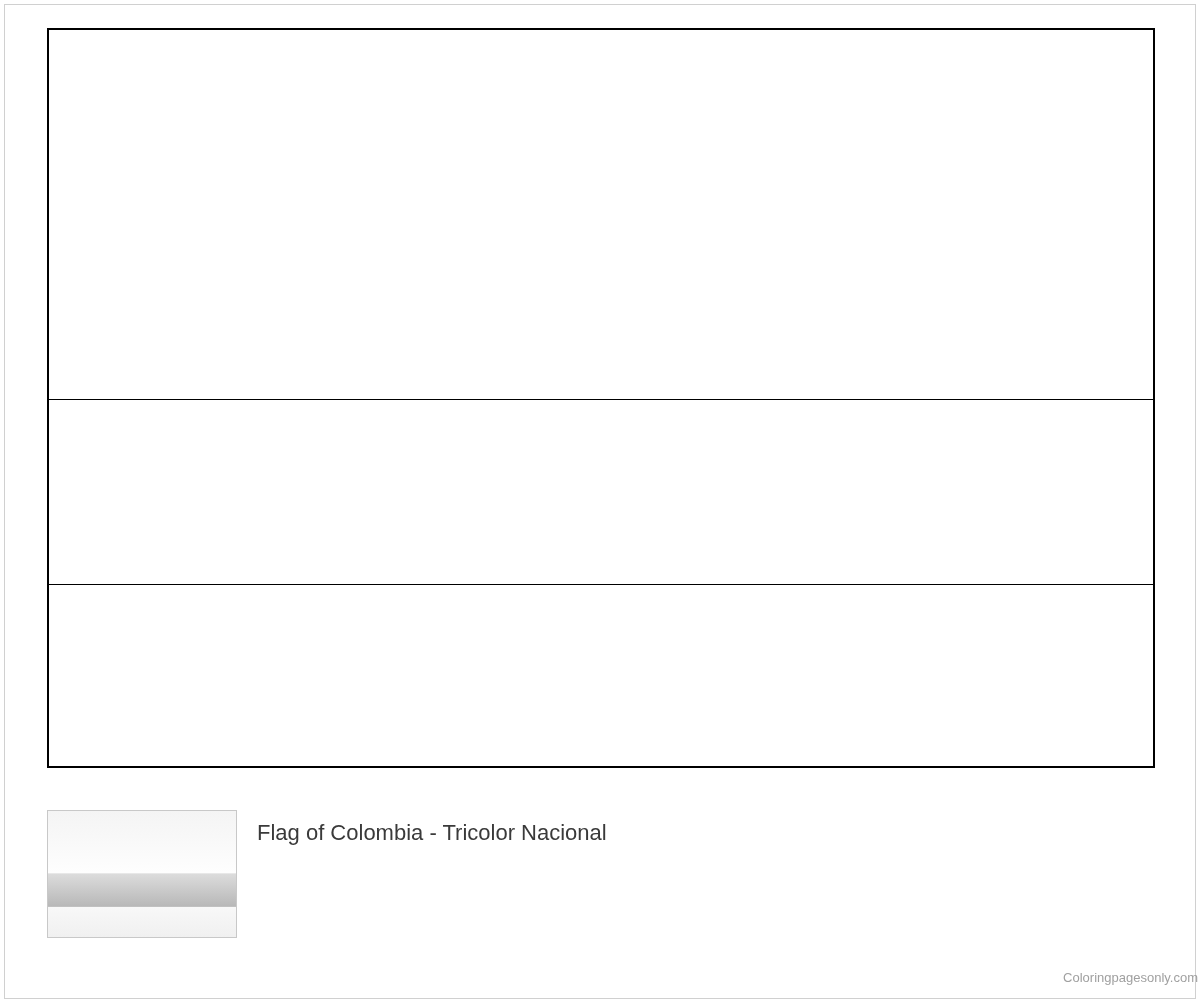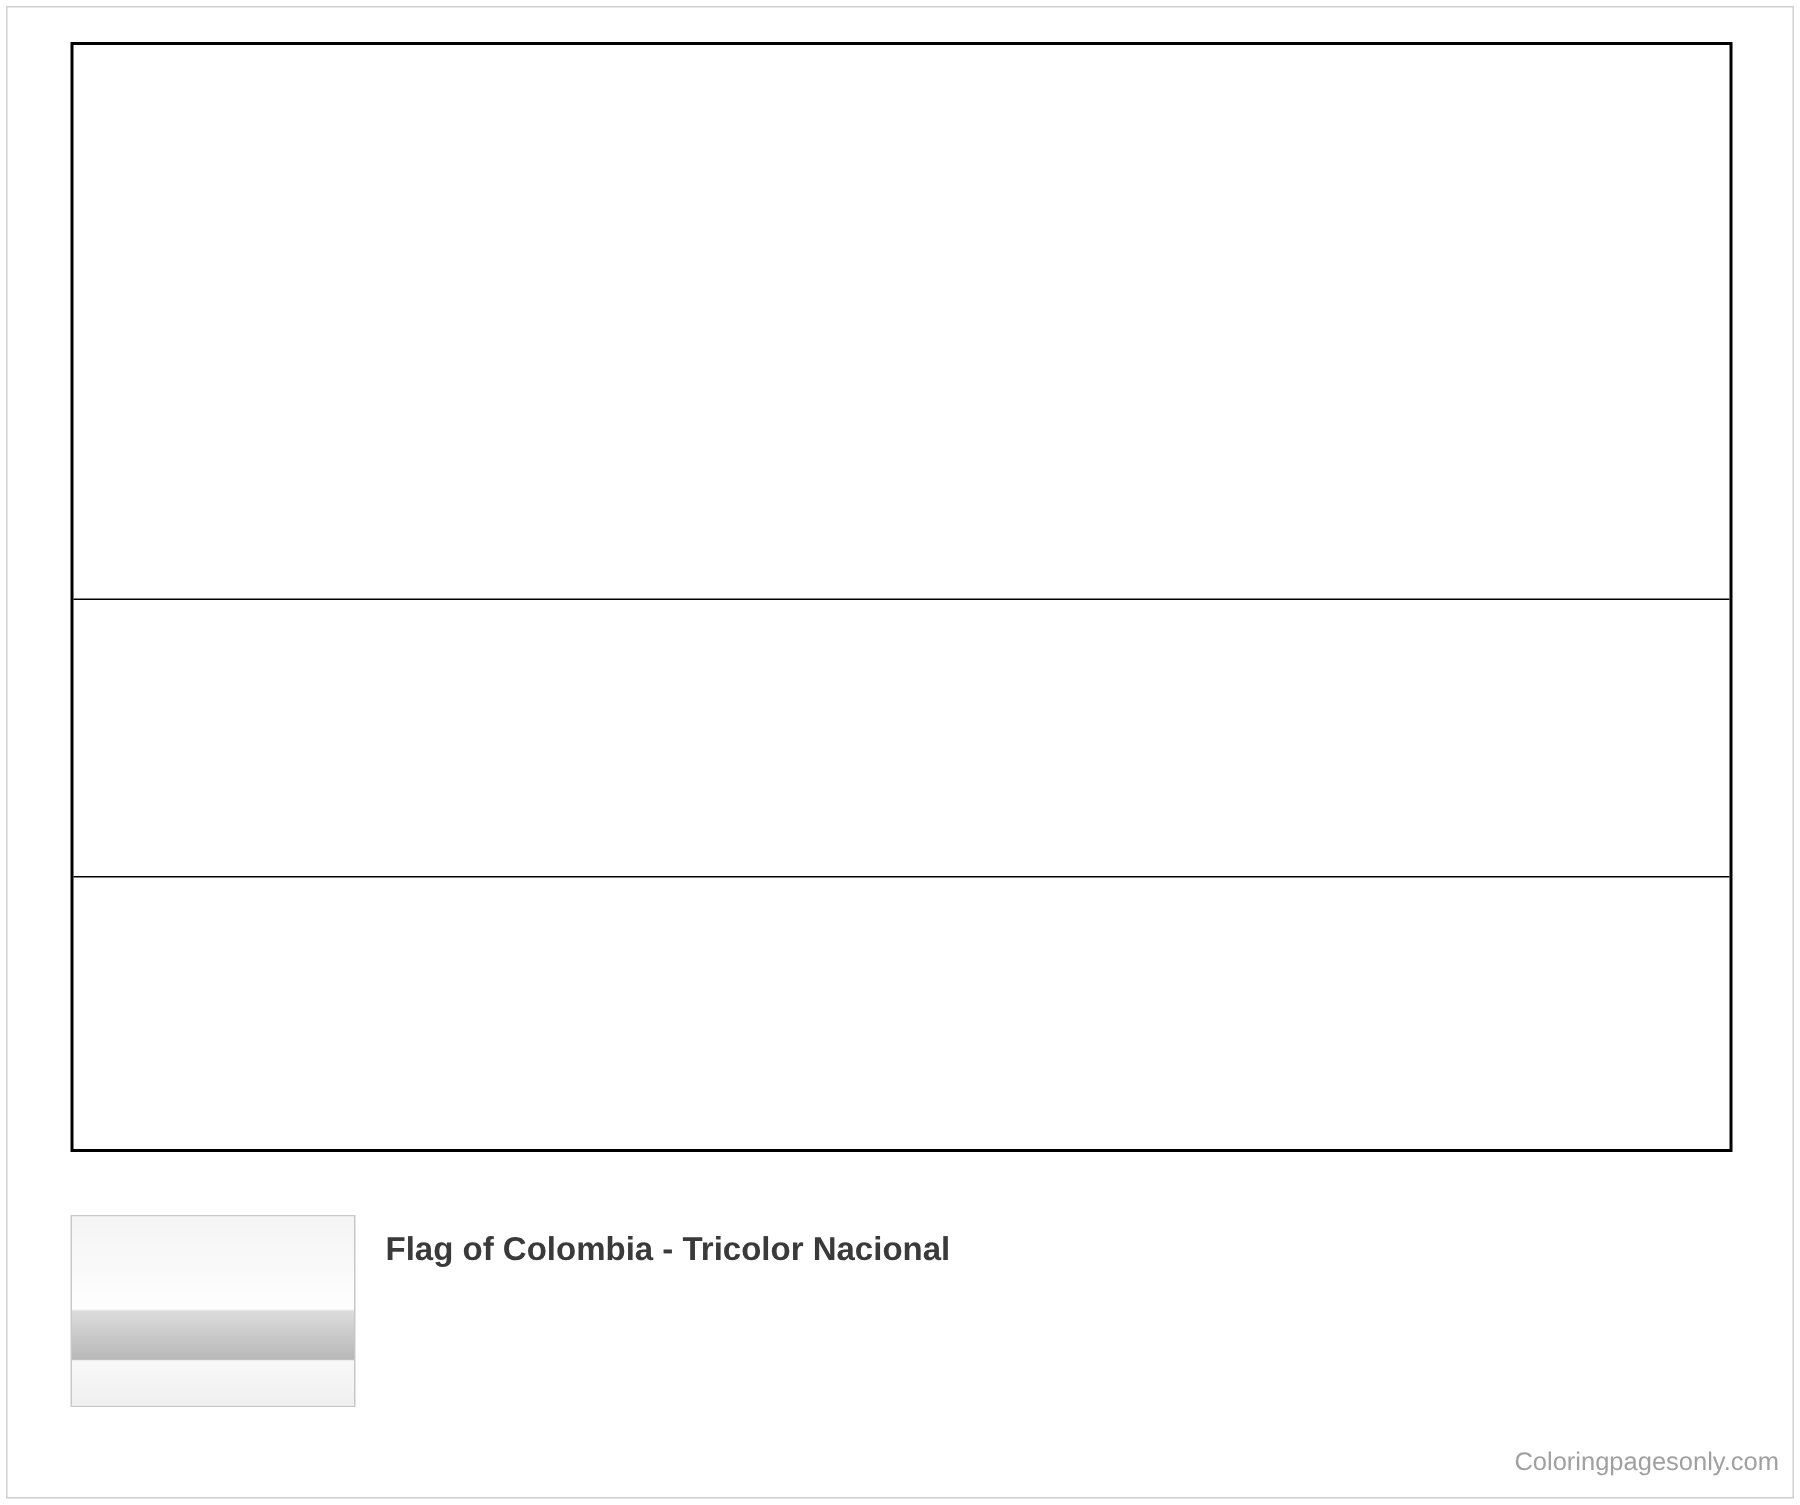--- a/index.html
+++ b/index.html
@@ -94,27 +94,27 @@
       right: 0;
       bottom: 0;
       background: linear-gradient(to bottom, #f8f8f8, #f0f0f0);
     }
     .caption {
       position: absolute;
       top: 10px;
       left: 210px;
       font-size: 22px;
       color: #3a3a3a;
-      font-weight: 700;
+      font-weight: 400;
     }
     .watermark {
       position: absolute;
       bottom: 18px;
-      right: 14px;
-      font-size: 17px;
+      right: 2px;
+      font-size: 13px;
       color: #a0a0a0;
     }
   </style>
 </head>
 <body>
 
 <div class="page-border"></div>
 
 <div class="main-flag">
   <div class="main-flag-stripe-top"></div>

